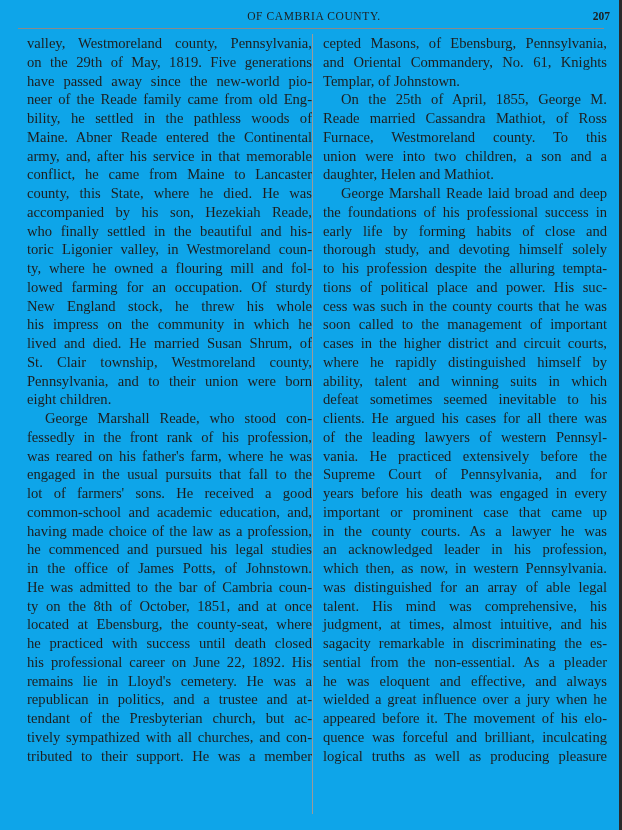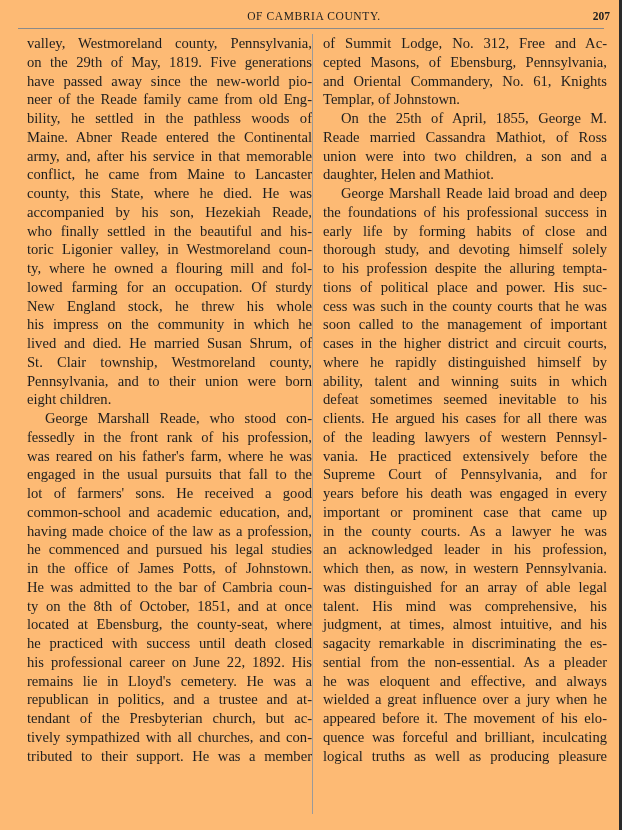--- a/index.html
+++ b/index.html
@@ -13,21 +13,21 @@
       position: relative;
       overflow: hidden;
       font-family: "Liberation Serif", "DejaVu Serif", serif;
       color: #1e1e1e;
     }
     .page {
       position: absolute;
       left: 0; top: 0;
       width: 622px;
       height: 830px;
-      background: #fdba74;
+      background: #0ea5e9;
     }
     .right-edge {
       position: absolute;
       right: 0; top: 0;
       width: 3px; height: 830px;
       background: #2a2a2a;
     }
     .running-head {
       position: absolute;
       left: 18px;
@@ -133,26 +133,26 @@
     <span class="line">remains lie in Lloyd's cemetery.  He was a</span>
     <span class="line">republican in politics, and a trustee and at-</span>
     <span class="line">tendant of the Presbyterian church, but ac-</span>
     <span class="line">tively sympathized with all churches, and con-</span>
     <span class="line">tributed to their support.  He was a member</span>
   </div>
 
   <div class="col-divider"></div>
 
   <div class="column col-right">
-    <span class="line">of Summit Lodge, No. 312, Free and Ac-</span>
     <span class="line">cepted Masons, of Ebensburg, Pennsylvania,</span>
     <span class="line">and Oriental Commandery, No. 61, Knights</span>
     <span class="line last">Templar, of Johnstown.</span>
     <span class="line indent">On the 25th of April, 1855, George M.</span>
     <span class="line">Reade married Cassandra Mathiot, of Ross</span>
+    <span class="line">Furnace, Westmoreland county.  To this</span>
     <span class="line">union were into two children, a son and a</span>
     <span class="line last">daughter, Helen and Mathiot.</span>
     <span class="line indent">George Marshall Reade laid broad and deep</span>
     <span class="line">the foundations of his professional success in</span>
     <span class="line">early life by forming habits of close and</span>
     <span class="line">thorough study, and devoting himself solely</span>
     <span class="line">to his profession despite the alluring tempta-</span>
     <span class="line">tions of political place and power.  His suc-</span>
     <span class="line">cess was such in the county courts that he was</span>
     <span class="line">soon called to the management of important</span>

